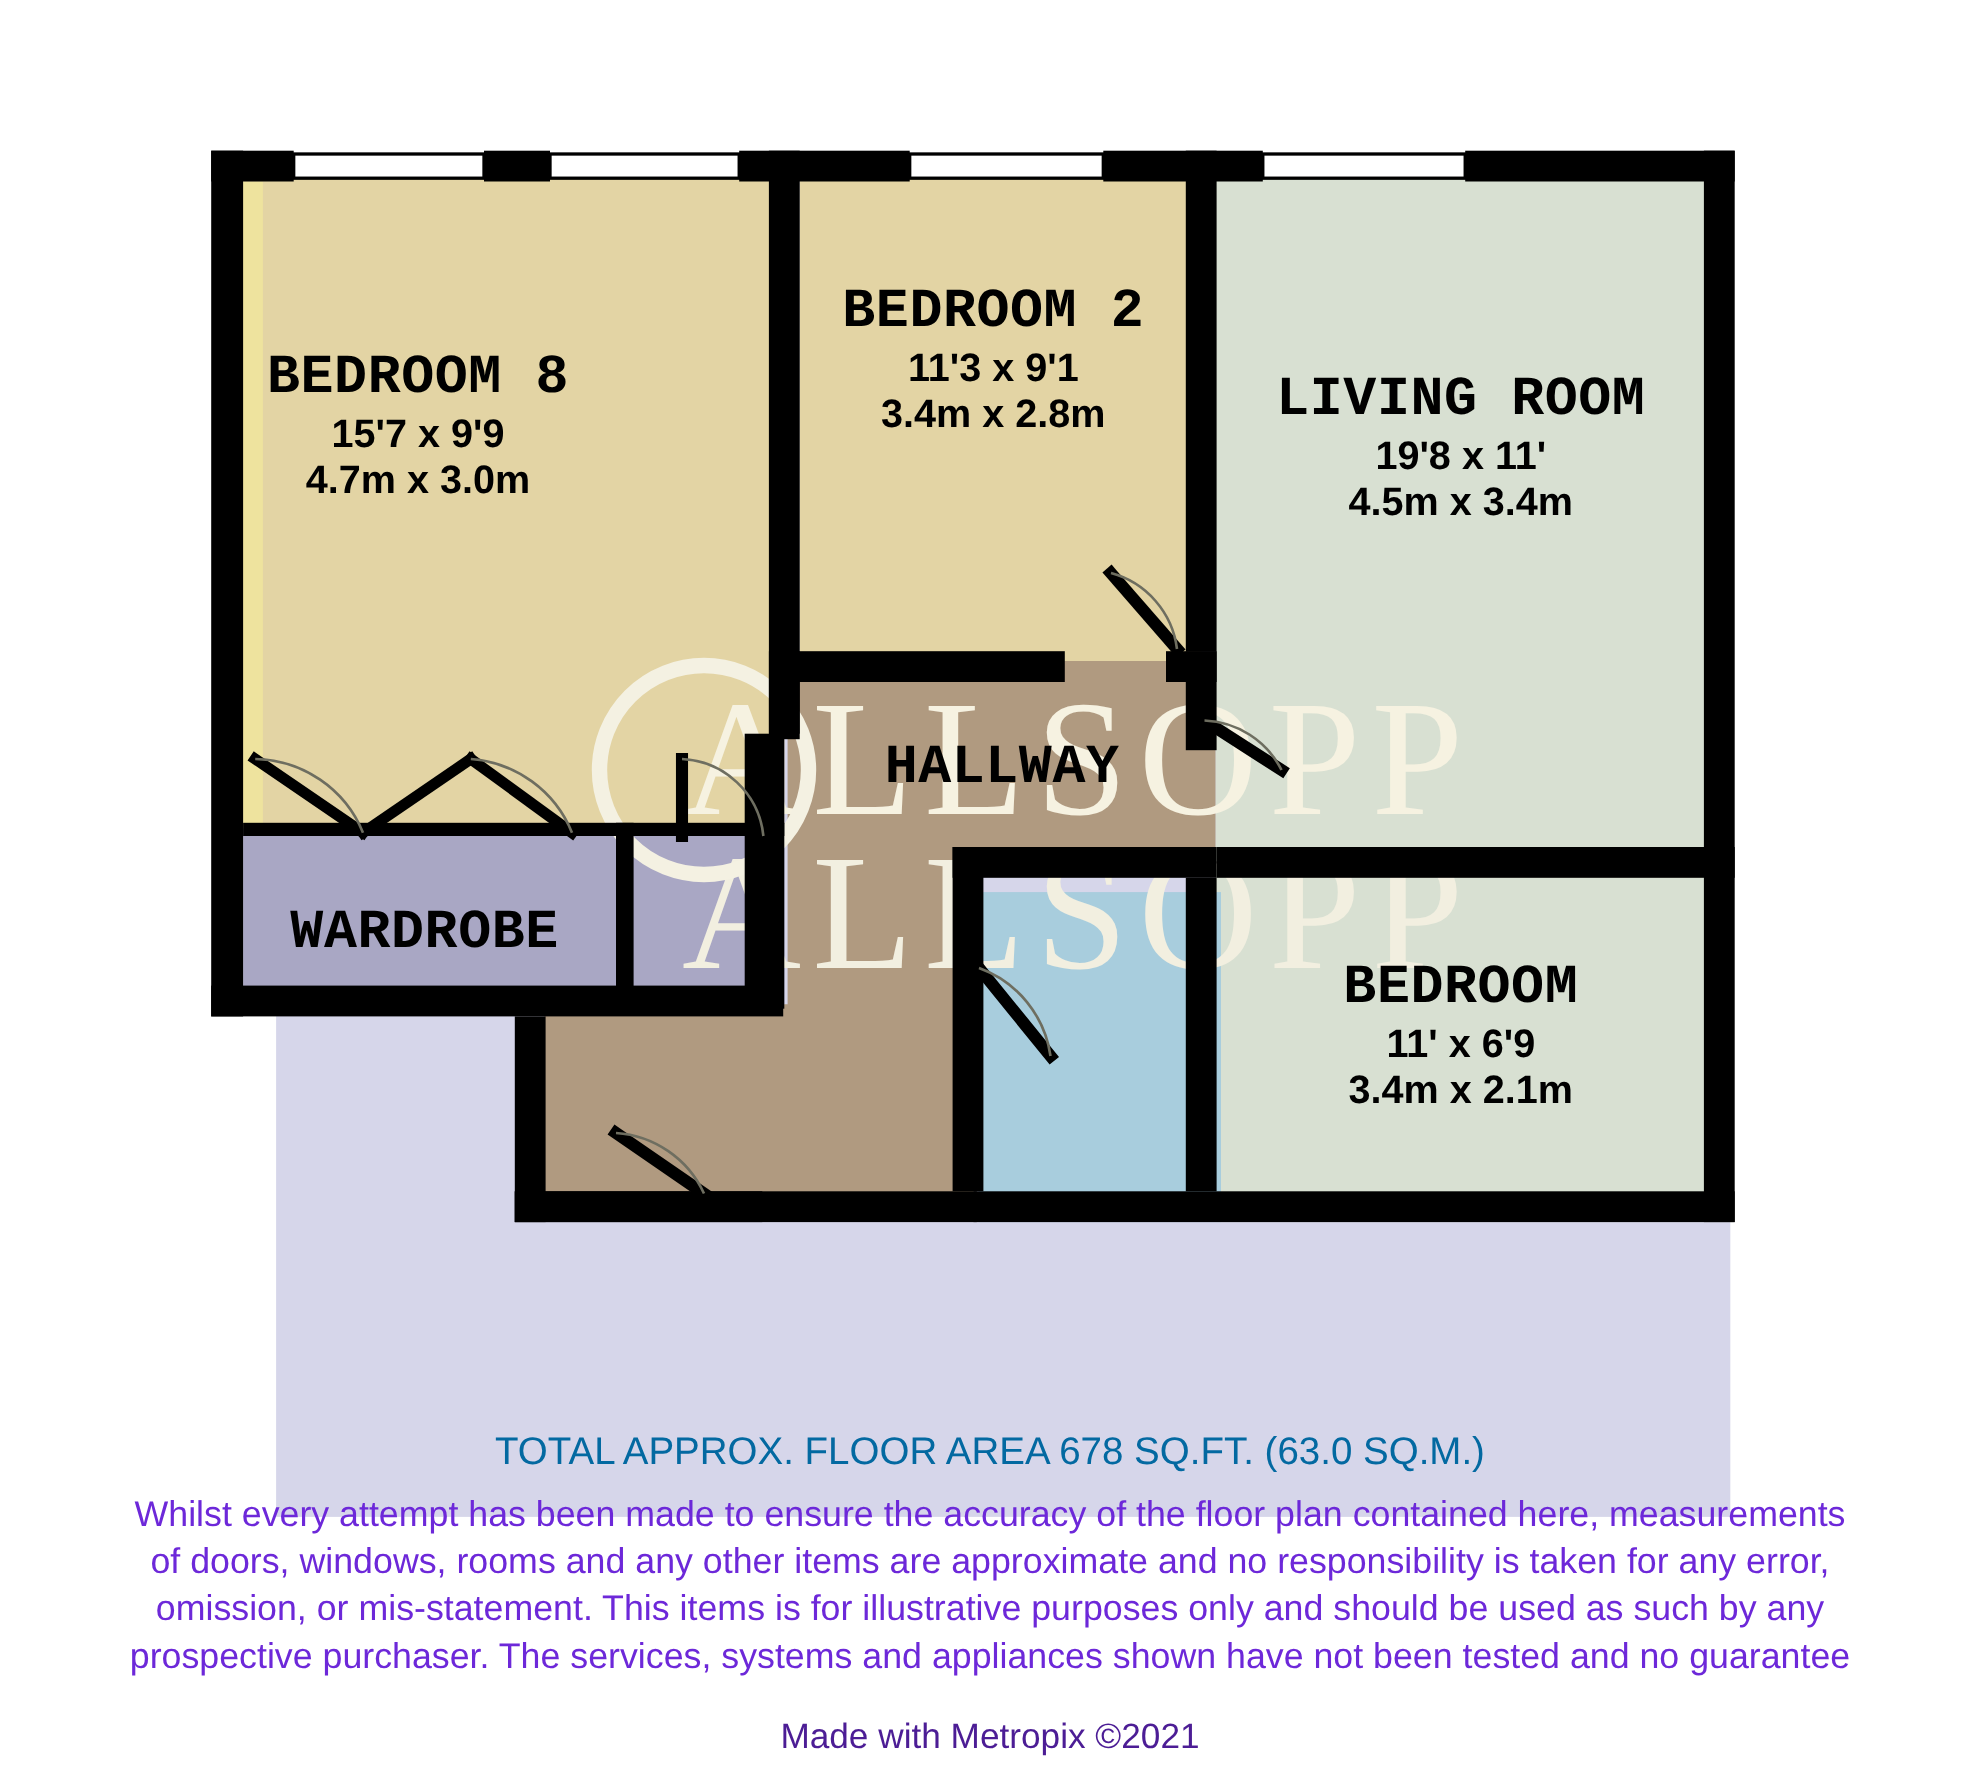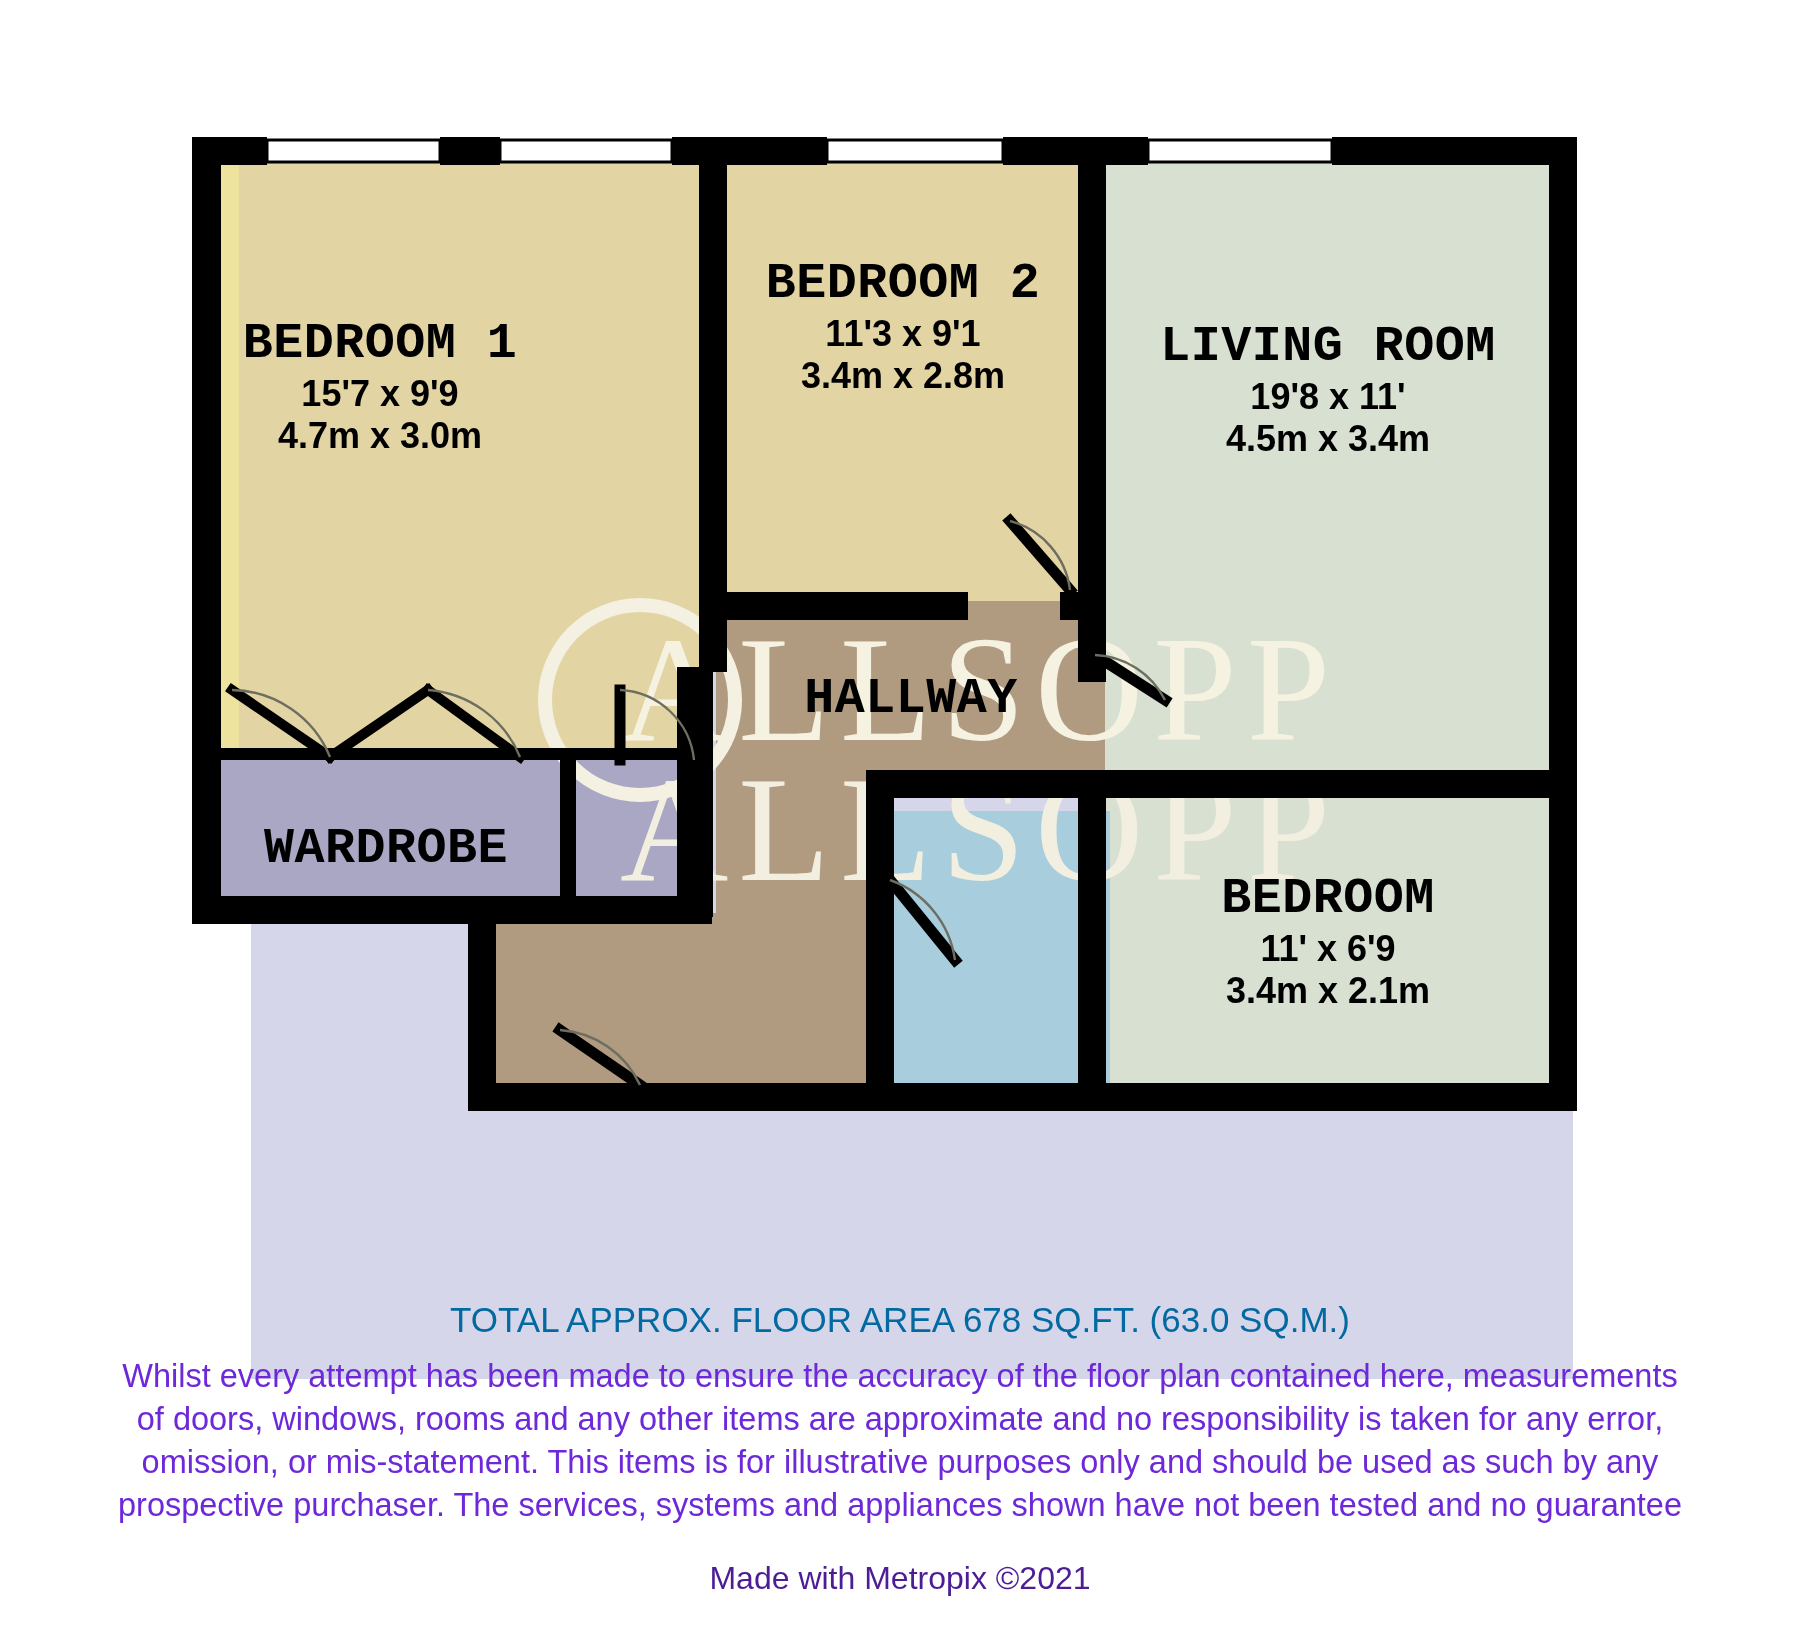--- a/index.html
+++ b/index.html
@@ -168,32 +168,32 @@
     <path d="M 620 690 A 78 78 0 0 1 694 760"></path>
     <path d="M 1010 521 A 82 82 0 0 1 1070 590"></path>
     <path d="M 1165 700 A 82 82 0 0 0 1095 655"></path>
     <path d="M 890 880 A 100 100 0 0 1 955 960"></path>
     <path d="M 560 1030 A 95 95 0 0 1 640 1085"></path>
   </g>
 
 </svg>
 
 <div class="label" style="left:0; top:315px; width:760px;">
-  <span class="ln room-name">BEDROOM 1</span>
+  <span class="ln room-name">BEDROOM 8</span>
   <span class="ln room-dim">15'7 x 9'9</span>
   <span class="ln room-dim">4.7m x 3.0m</span>
 </div>
 
 <div class="label" style="left:713px; top:255px; width:380px;">
   <span class="ln room-name">BEDROOM 2</span>
   <span class="ln room-dim">11'3 x 9'1</span>
   <span class="ln room-dim">3.4m x 2.8m</span>
 </div>
 
-<div class="label" style="left:1093px; top:318px; width:470px;">
+<div class="label" style="left:1093px; top:335px; width:470px;">
   <span class="ln room-name">LIVING ROOM</span>
   <span class="ln room-dim">19'8 x 11'</span>
   <span class="ln room-dim">4.5m x 3.4m</span>
 </div>
 
 <div class="label" style="left:1093px; top:870px; width:470px;">
   <span class="ln room-name">BEDROOM</span>
   <span class="ln room-dim">11' x 6'9</span>
   <span class="ln room-dim">3.4m x 2.1m</span>
 </div>

